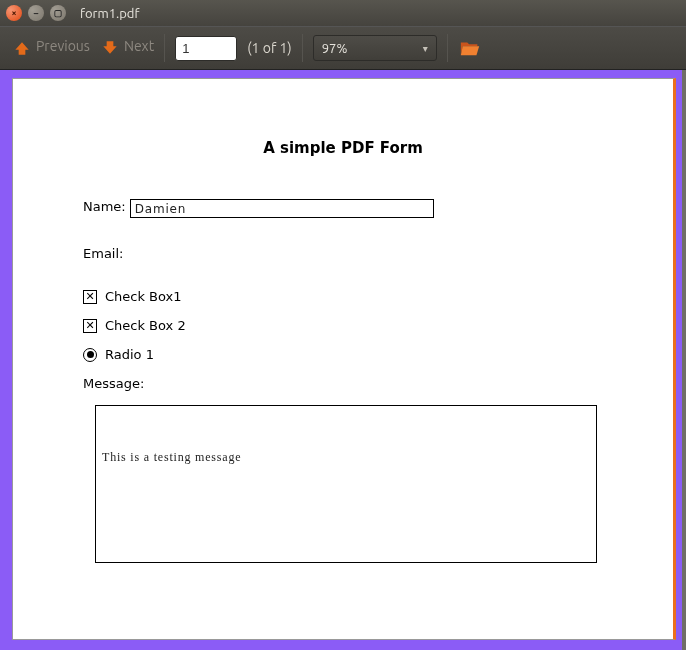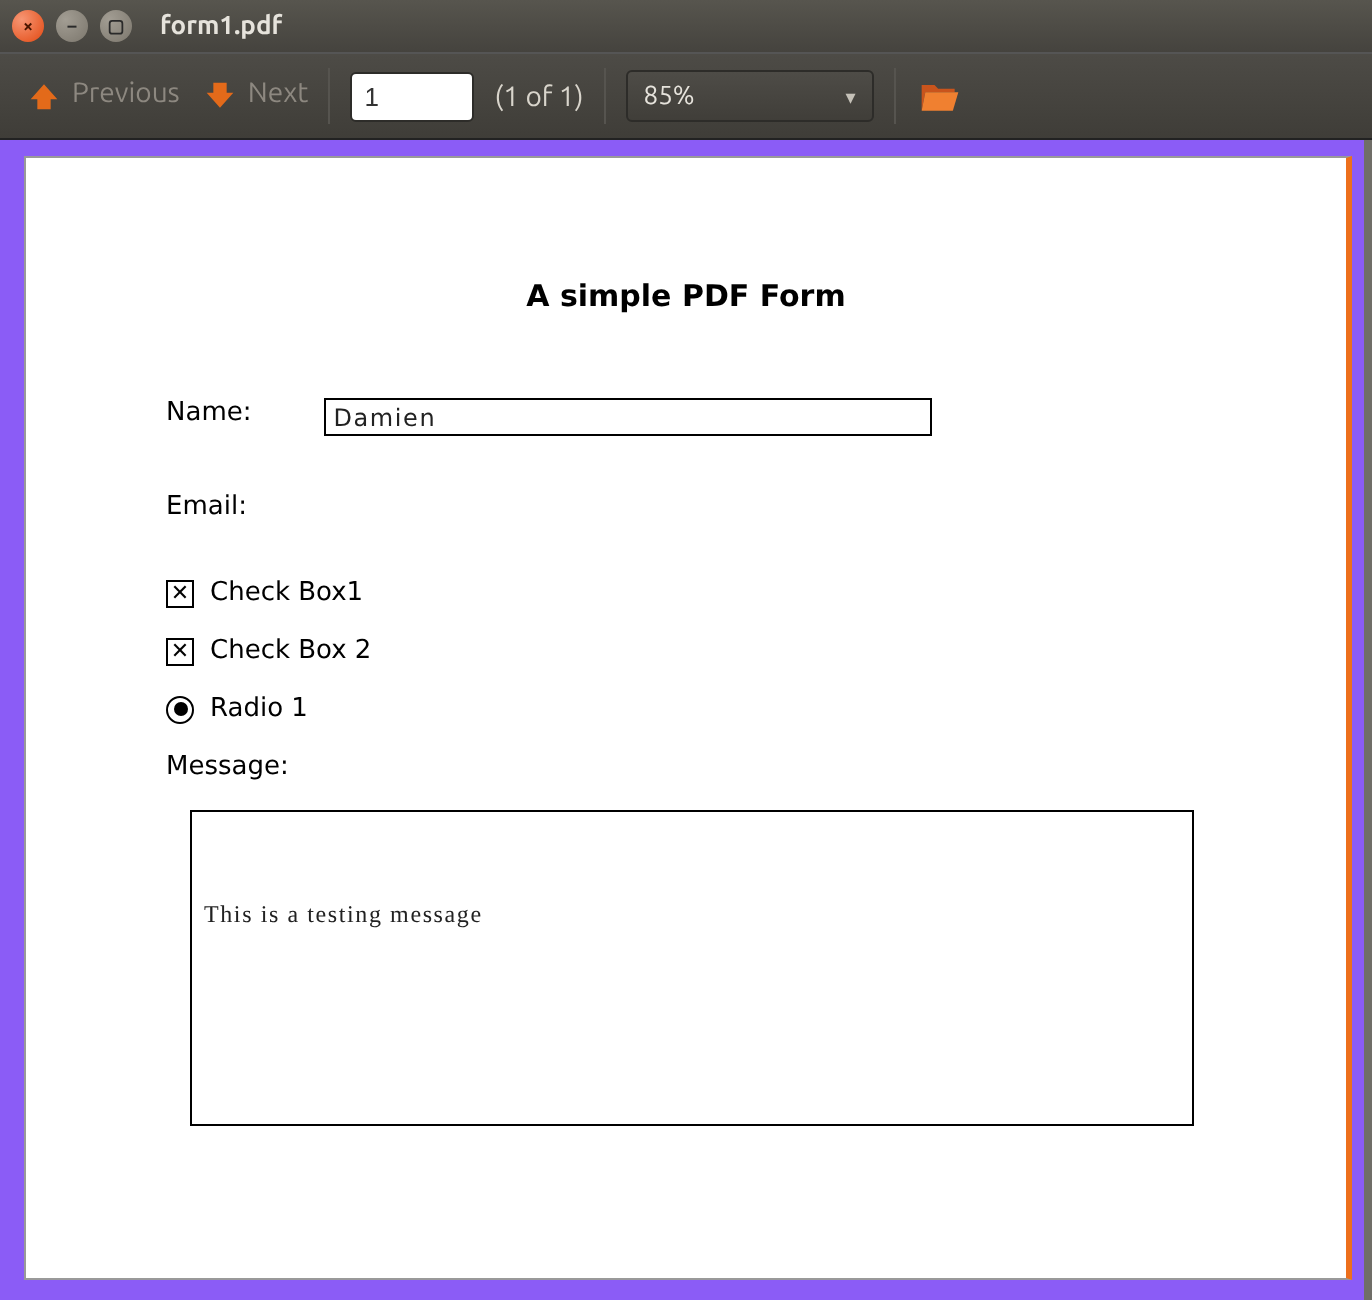--- a/index.html
+++ b/index.html
@@ -33,21 +33,21 @@
     font-weight: bold;
     color: #333;
   }
   .win-close { background: radial-gradient(circle at 30% 30%, #f79674, #e24912); color:#4a1600;}
   .win-min   { background: radial-gradient(circle at 30% 30%, #a29d93, #7c776d); color:#2a2a2a;}
   .win-max   { background: radial-gradient(circle at 30% 30%, #a29d93, #7c776d); color:#2a2a2a;}
   .titlebar .title {
     margin-left: 8px;
     color: #e6e3dc;
     font-size: 13px;
-    font-weight: bold;
+    font-weight: normal;
   }
   .toolbar {
     height: 44px;
     background: linear-gradient(to bottom, #4d4b46 0%, #3f3d38 100%);
     border-top: 1px solid #555;
     border-bottom: 1px solid #222;
     display: flex;
     align-items: center;
     padding: 0 12px;
     gap: 10px;
@@ -118,21 +118,20 @@
     text-align: center;
     font-weight: bold;
     font-size: 15px;
     margin-bottom: 42px;
   }
   .field-row {
     display: flex;
     align-items: flex-start;
     margin-bottom: 28px;
     font-size: 13px;
-    gap: 32px;
   }
   .field-label { margin-right: 4px; }
   .field-input {
     border: 1px solid #000;
     height: 19px;
     width: 304px;
     font-family: inherit;
     font-size: 12px;
     padding: 1px 4px;
     letter-spacing: 0.8px;
@@ -210,21 +209,21 @@
       <svg viewBox="0 0 24 24">
         <path d="M12 19 L4 10 L8 10 L8 4 L16 4 L16 10 L20 10 Z" fill="#e36a1a"></path>
       </svg>
       <span>Next</span>
     </div>
     <div class="sep"></div>
     <input class="page-input" value="1" style="">
     <span class="page-of">(1 of 1)</span>
     <div class="sep"></div>
     <div class="zoom-select">
-      <span>85%</span>
+      <span>97%</span>
       <span class="chev">▾</span>
     </div>
     <div class="sep"></div>
     <div class="file-open">
       <svg viewBox="0 0 24 24">
         <path d="M2 6 L9 6 L11 8 L20 8 L20 10 L4 10 L2 20 L2 6 Z" fill="#c9541c"></path>
         <path d="M4 10 L22 10 L19 20 L2 20 Z" fill="#f08030"></path>
       </svg>
     </div>
   </div>

